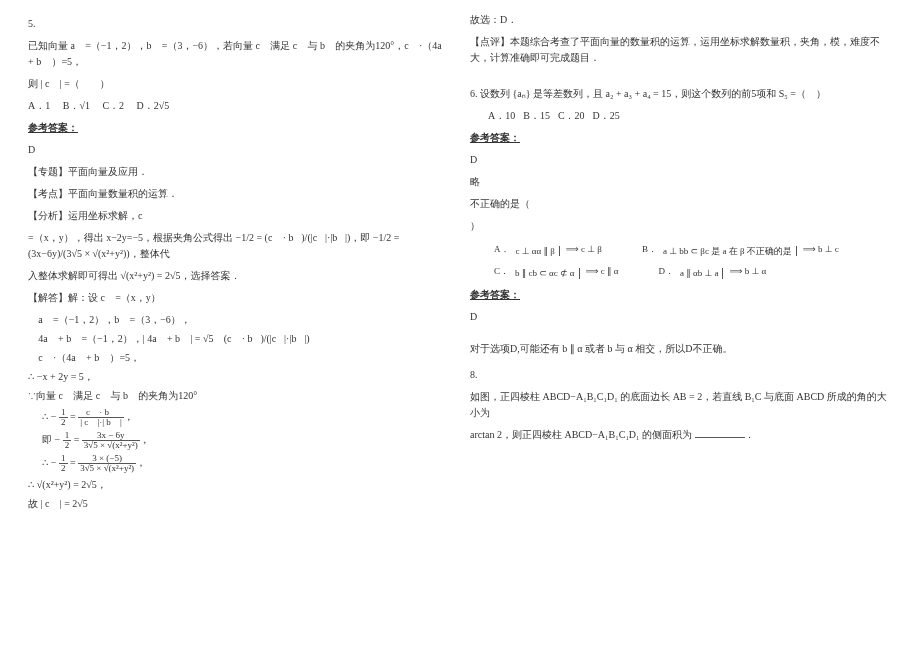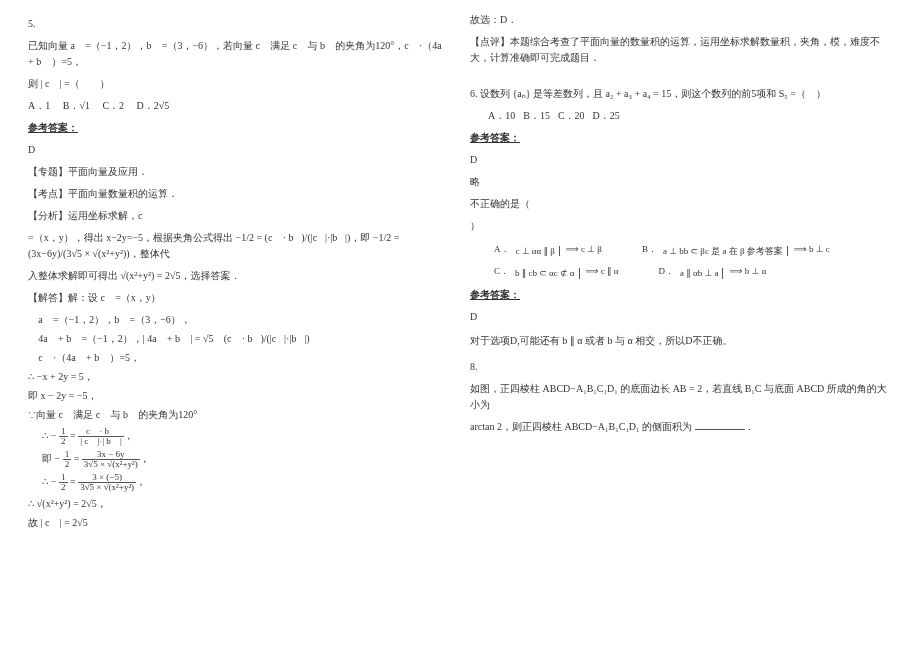--- a/index.html
+++ b/index.html
@@ -54,21 +54,20 @@
   <div class="line">【考点】平面向量数量积的运算．</div>
   <div class="line">【分析】运用坐标求解，c⃗</div>
   <div class="line">=（x，y），得出 x−2y=−5，根据夹角公式得出  −1/2 = (c⃗ · b⃗)/(|c⃗|·|b⃗|)，即  −1/2 = (3x−6y)/(3√5 × √(x²+y²))，整体代</div>
   <div class="line">入整体求解即可得出 √(x²+y²) = 2√5，选择答案．</div>
 
   <div class="line">【解答】解：设 c⃗ =（x，y）</div>
   <div class="small-gap">∵ a⃗ =（−1，2），b⃗ =（3，−6），</div>
   <div class="small-gap">∴ 4a⃗ + b⃗ =（−1，2），| 4a⃗ + b⃗ | = √5， (c⃗ · b⃗)/(|c⃗|·|b⃗|)</div>
   <div class="small-gap">∵ c⃗ ·（4a⃗ + b⃗ ）=5，</div>
   <div class="small-gap">∴ −x + 2y = 5，</div>
-  <div class="small-gap">即 x − 2y = −5，</div>
   <div class="small-gap">∵向量 c⃗ 满足 c⃗ 与 b⃗ 的夹角为120°</div>
 
   <div class="formula-block">
     ∴ − <span class="frac">
         <span class="n">1</span>
         <span class="d">2</span>
       </span> =
     <span class="frac">
         <span class="n">c⃗ · b⃗</span>
         <span class="d">| c⃗ |·| b⃗ |</span>
@@ -124,21 +123,21 @@
         <span>c ⊥ α</span>
         <span>α ∥ β</span>
       </span>
       <span>⟹ c ⊥ β</span>
     </div>
     <div class="opt-cell">
       <span>B．</span>
       <span class="stack brace-right">
         <span>a ⊥ b</span>
         <span>b ⊂ β</span>
-        <span>c 是 a 在 β 参考答案</span>
+        <span>c 是 a 在 β 不正确的是</span>
       </span>
       <span>⟹ b ⊥ c</span>
     </div>
   </div>
 
   <div class="opt-group">
     <div class="opt-cell">
       <span>C．</span>
       <span class="stack brace-right">
         <span>b ∥ c</span>
@@ -152,21 +151,21 @@
       <span class="stack brace-right">
         <span>a ∥ α</span>
         <span>b ⊥ a</span>
       </span>
       <span>⟹ b ⊥ α</span>
     </div>
   </div>
 
   <div class="ans-label">参考答案：</div>
   <div class="line">D</div>
-  <div class="line" style="margin-top:8px">对于选项D,可能还有 b ∥ α 或者 b 与 α 相交，所以D不正确。</div>
+  <div class="line" style="margin-top:16px">对于选项D,可能还有 b ∥ α 或者 b 与 α 相交，所以D不正确。</div>
 
   <div class="q-num" style="margin-top:10px">8.</div>
   <div class="line">如图，正四棱柱 ABCD−A₁B₁C₁D₁ 的底面边长 AB = 2，若直线 B₁C 与底面 ABCD 所成的角的大小为</div>
   <div class="line">
     <span>arctan 2，则正四棱柱 ABCD−A₁B₁C₁D₁ 的侧面积为</span>
     <span class="blank-line"></span>．
   </div>
 </div>
 
 </body></html>

